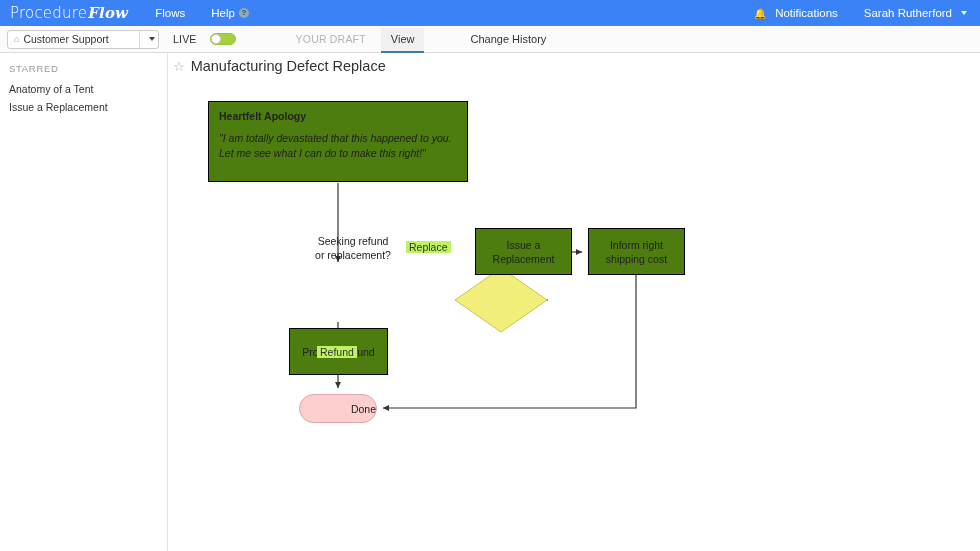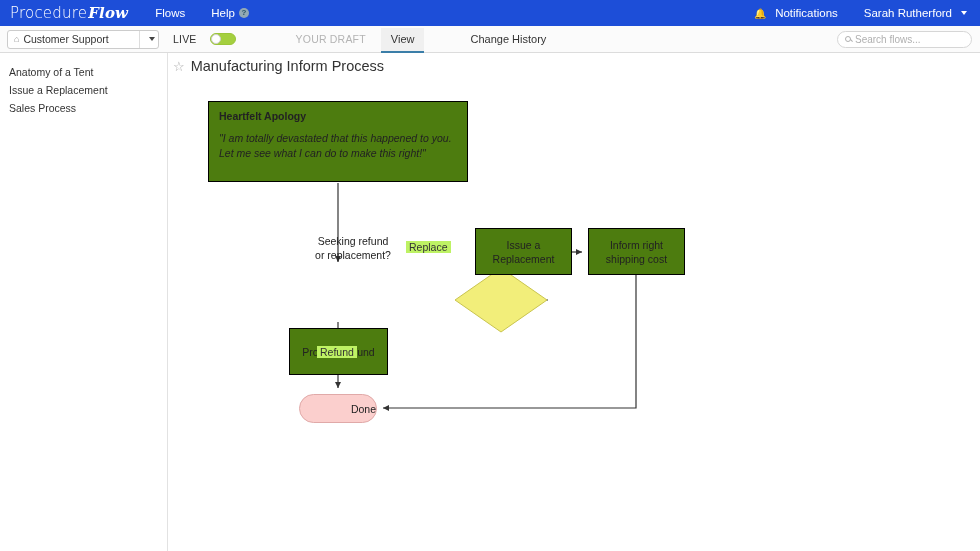--- a/index.html
+++ b/index.html
@@ -8,21 +8,21 @@
     width: 980px; height: 551px;
     background: #fff;
     font-family: "Liberation Sans", sans-serif;
     overflow: hidden;
   }
 
   
   .navbar {
     position: absolute; top: 0; left: 0;
     width: 980px; height: 26px;
-    background: #1d4ed8;
+    background: #3b82f6;
     display: flex; align-items: center;
     color: #fff;
   }
   .brand {
     padding: 0 14px 0 10px;
     font-size: 16px;
     letter-spacing: .2px;
     display: flex; align-items: baseline;
     color: #ffffff;
   }
@@ -259,45 +259,37 @@
 
   <div class="tabs">
     <div class="tab active">
       <span>View</span>
     </div>
     <div class="tab">
       <span>Change History</span>
     </div>
   </div>
 
-  <div class="search-wrap">
-    <div class="search-box">
-      <span class="mag"></span>
-      <span>Search flows...</span>
-    </div>
-  </div>
 </div>
 
 <div class="sidebar">
+  <div class="starred-head">STARRED</div>
   <div class="side-item">
     <span>Anatomy of a Tent</span>
   </div>
   <div class="side-item">
     <span>Issue a Replacement</span>
   </div>
-  <div class="side-item">
-    <span>Sales Process</span>
-  </div>
 </div>
 
 <div class="canvas">
 
   <div class="page-title">
     <span class="star-outline">☆</span>
-    <span>Manufacturing Inform Process</span>
+    <span>Manufacturing Defect Replace</span>
   </div>
 
   <svg class="diagram" width="811" height="498" viewBox="0 0 811 498">
     <defs>
       <marker id="arrow" markerWidth="7" markerHeight="7" refX="6" refY="3" orient="auto" markerUnits="userSpaceOnUse">
         <path d="M0,0 L6,3 L0,6 z" fill="#333"></path>
       </marker>
     </defs>
     <g stroke="#333" stroke-width="1.2" fill="none">
 

